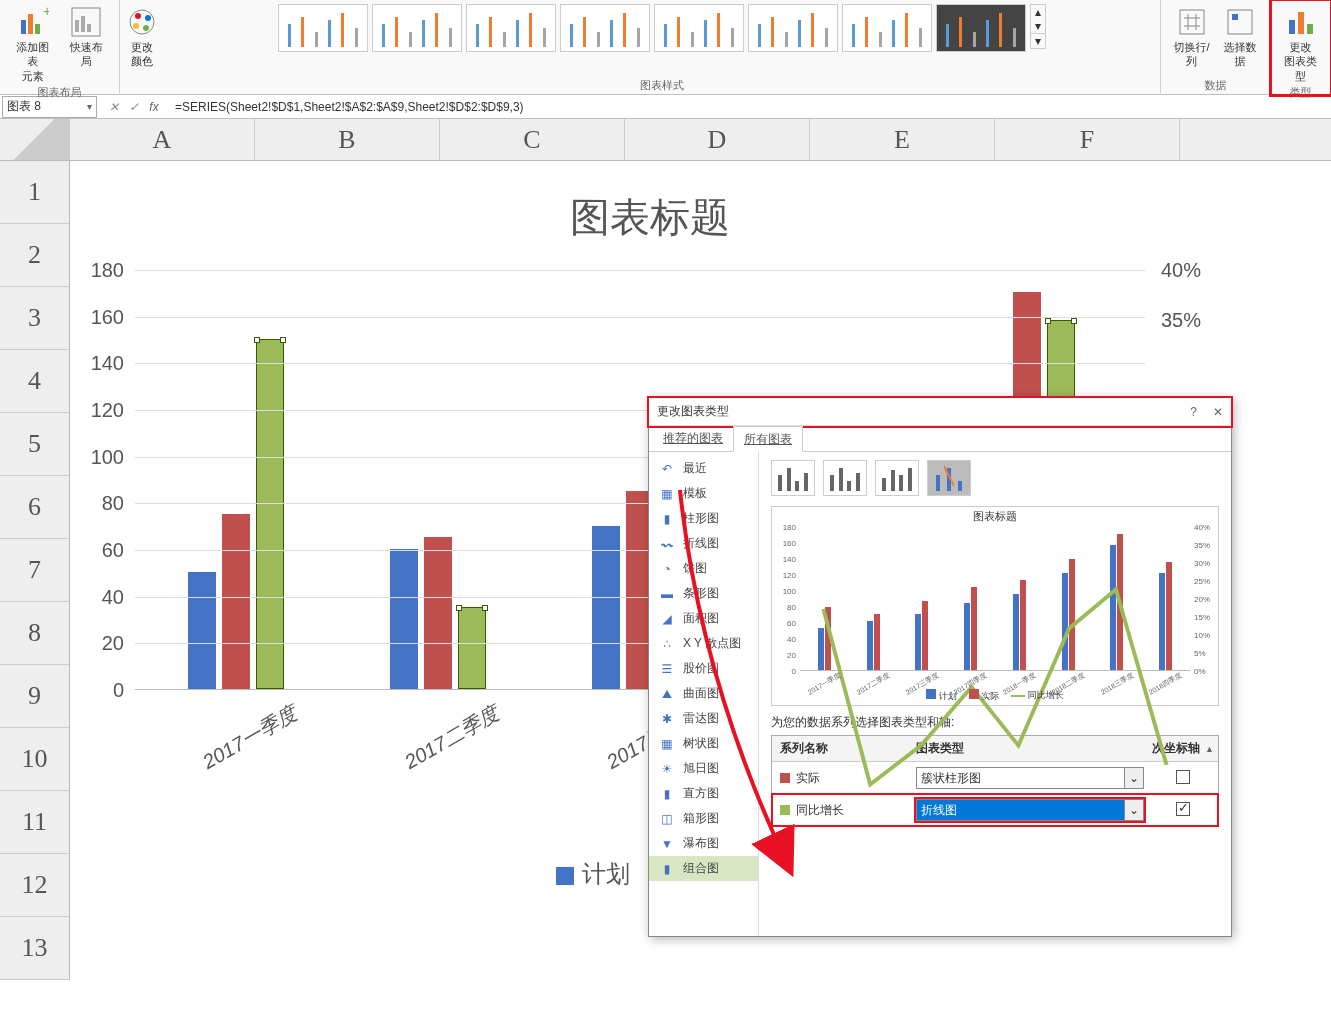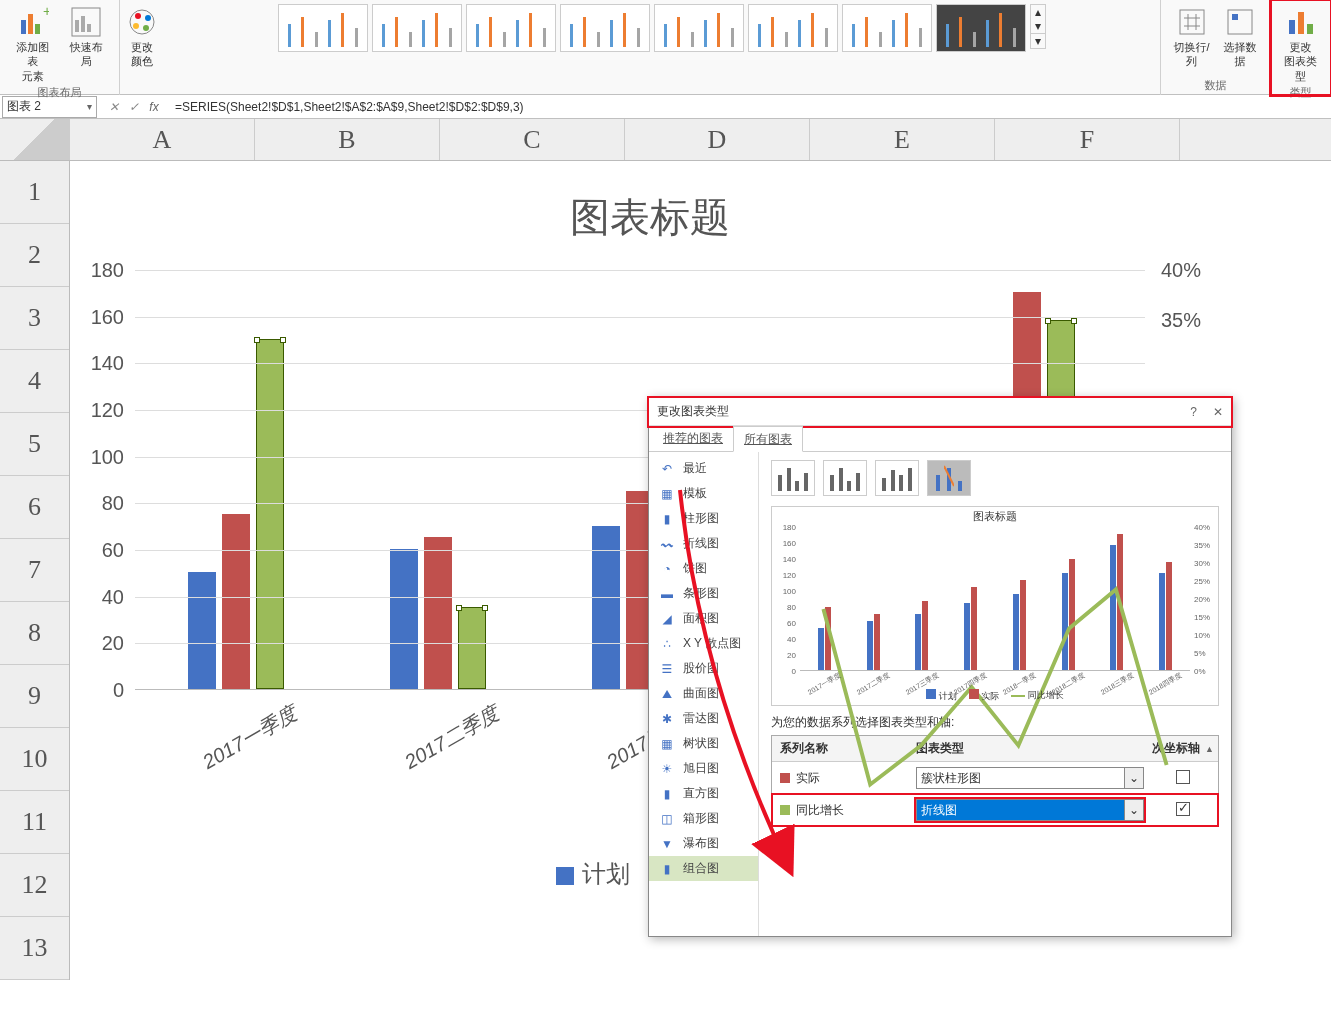--- a/index.html
+++ b/index.html
@@ -218,20 +218,21 @@
           <div class="bar" style="height:70%"></div>
           <div class="bar o" style="height:90%"></div>
           <div class="bar g" style="height:50%"></div>
         </div>
       <div style="width:16px;display:flex;flex-direction:column;border:1px solid #ccc;">
         <div style="flex:1;text-align:center;cursor:pointer">▴</div>
         <div style="flex:1;text-align:center;cursor:pointer">▾</div>
         <div style="flex:1;text-align:center;cursor:pointer;border-top:1px solid #ccc">▾</div>
       </div>
     </div>
+    <div class="rgroup-label">图表样式</div>
   </div>
   <div class="rgroup" style="width:110px">
     <div class="rgroup-body">
       <div class="big-btn">
         <svg class="ico" viewBox="0 0 32 32">
             <rect x="4" y="4" width="24" height="24" fill="none" stroke="#888"></rect>
             <path d="M8 12h16M8 20h16M12 8v16M20 8v16" stroke="#888"></path>
           </svg>
         <span>切换行/列</span>
       </div>
@@ -256,21 +257,21 @@
         <span style="white-space:pre-line">更改
 图表类型</span>
       </div>
     </div>
     <div class="rgroup-label">类型</div>
   </div>
 </div>
 
 <div class="fbar-row">
   <div class="namebox">
-      <span>图表 2</span>
+      <span>图表 8</span>
     </div>
   <div class="fbar-btns">
     <span>✕</span>
     <span>✓</span>
     <span class="fx">fx</span>
   </div>
   <div class="fbar">=SERIES(Sheet2!$D$1,Sheet2!$A$2:$A$9,Sheet2!$D$2:$D$9,3)</div>
 </div>
 
 <div class="sheet">

